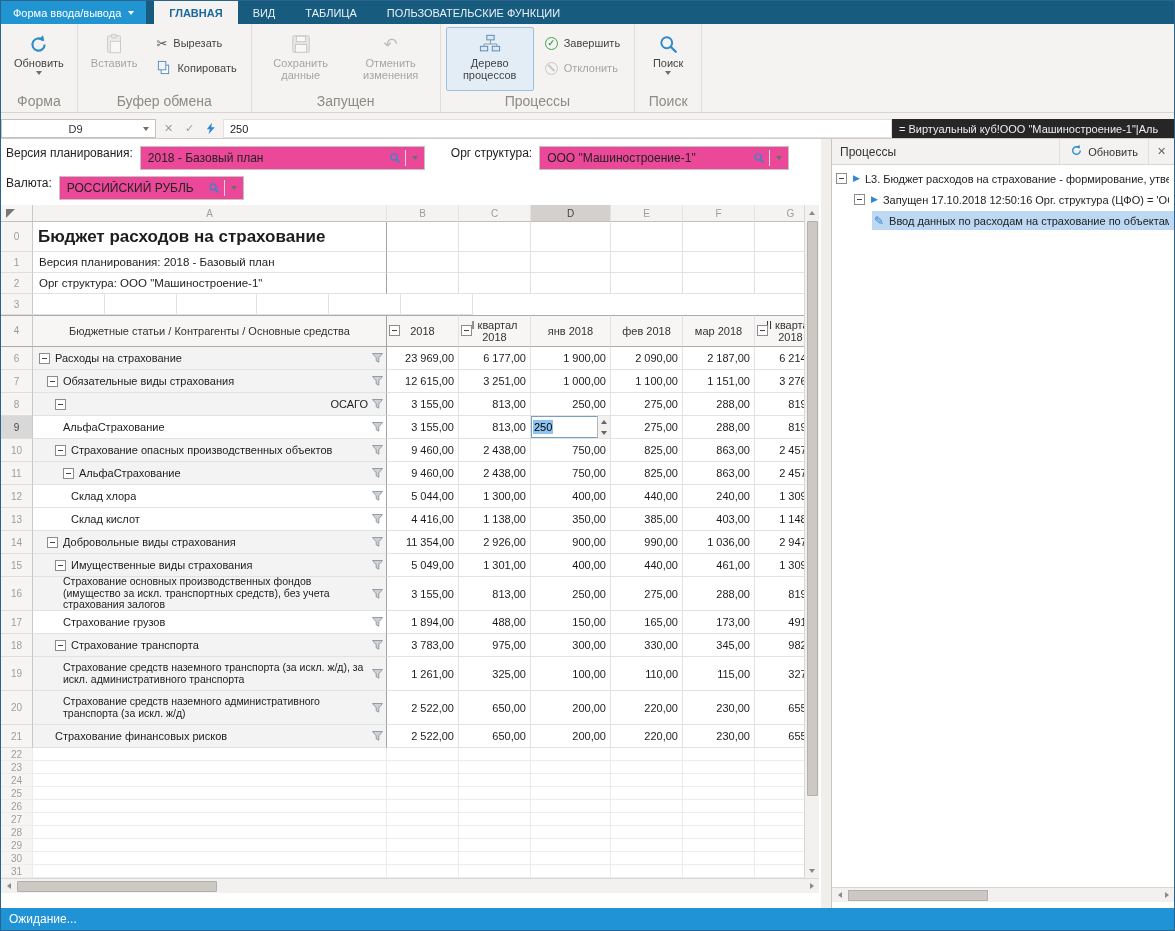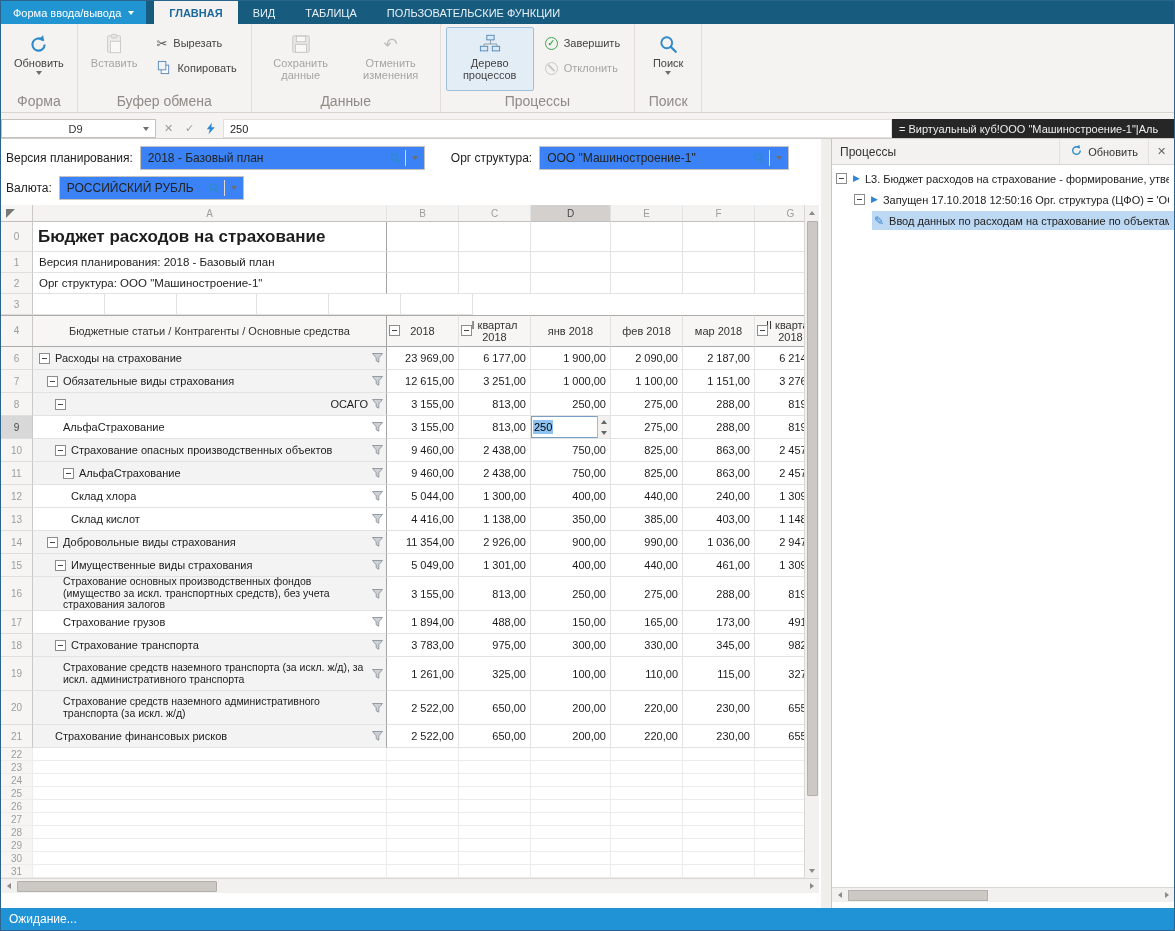--- a/index.html
+++ b/index.html
@@ -47,24 +47,24 @@
 .fref{width:282px;background:#262626;color:#eee;font-size:11px;display:flex;align-items:center;padding:0 7px;white-space:nowrap;overflow:hidden}
 
 
 .main{flex:1;display:flex;overflow:hidden;background:#fbfaf8}
 .grid-area{width:820px;flex:none;display:flex;flex-direction:column;background:#fff;overflow:hidden}
 .splitter{width:10px;flex:none;background:#f1efec}
 .panel{flex:1;background:#fff;border-left:1px solid #c9c5c1;display:flex;flex-direction:column;overflow:hidden}
 
 
 .filters{padding:7px 0 5px 5px;flex:none;background:#fff}
-.frow{display:flex;align-items:center;margin-bottom:6px;height:24px}
+.frow{display:flex;margin-bottom:6px;height:24px}
 .frow:last-child{margin-bottom:0}
 .flabel{font-size:12px;color:#222;margin-right:7px;white-space:nowrap}
-.combo{height:24px;border:1px solid #c6c2be;background:#3b82f6;display:flex;align-items:center;padding-left:7px;margin-right:26px}
+.combo{height:24px;border:1px solid #c6c2be;background:#ec4899;display:flex;align-items:center;padding-left:7px;margin-right:26px}
 .combo .cval{font-size:12px;color:#222;flex:1;white-space:nowrap;overflow:hidden}
 .combo .mag{display:flex;align-items:center;padding:0 4px}
 .combo .cdiv{width:1px;height:16px;background:#ddd9d5}
 .combo .cwrap{width:18px;display:flex;align-items:center;justify-content:center;align-self:stretch}
 .combo.w1{width:285px}.combo.w2{width:250px}.combo.w3{width:185px}
 
 
 .sheet-wrap{display:flex;flex:none;height:673px;width:818px}
 .sheet-viewport{width:803px;overflow:hidden;position:relative;flex:none}
 .sheet-inner{width:826px}
@@ -217,21 +217,21 @@
           </span>
           <span class="rlbl">Сохранить данные</span>
         </div>
         <div class="rbtn big disabled">
           <span class="ric">
               <span class="glyph undo">↶</span>
             </span>
           <span class="rlbl">Отменить изменения</span>
         </div>
       </div>
-      <div class="rname">Данные</div>
+      <div class="rname">Запущен</div>
     </div>
 
     <div class="rgroup">
       <div class="rbody">
         <div class="rbtn big active">
           <span class="ric">
             <svg width="22" height="22" viewBox="0 0 24 24">
                 <path d="M12.5 7.5V12 M5.5 12H19.5 M5.5 12V14.5 M19.5 12V14.5" fill="none" stroke="#8b949c"></path>
                 <rect x="8.5" y="2.5" width="8" height="5" fill="#dce9f5" stroke="#4e86ba"></rect>
                 <rect x="1.5" y="14.5" width="8" height="5" fill="#dce9f5" stroke="#4e86ba"></rect>

